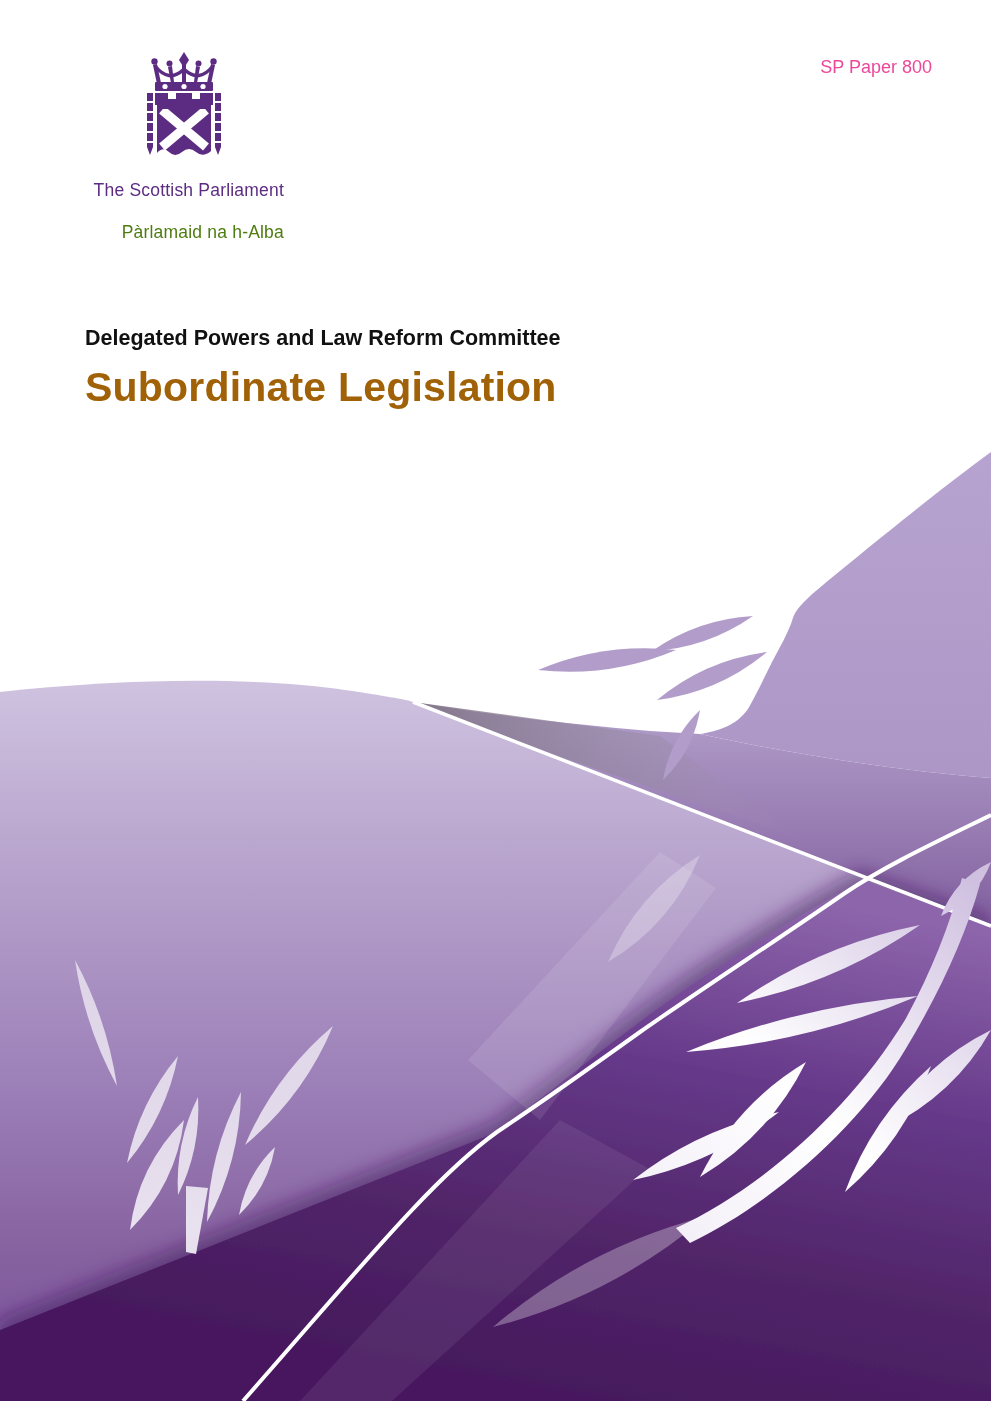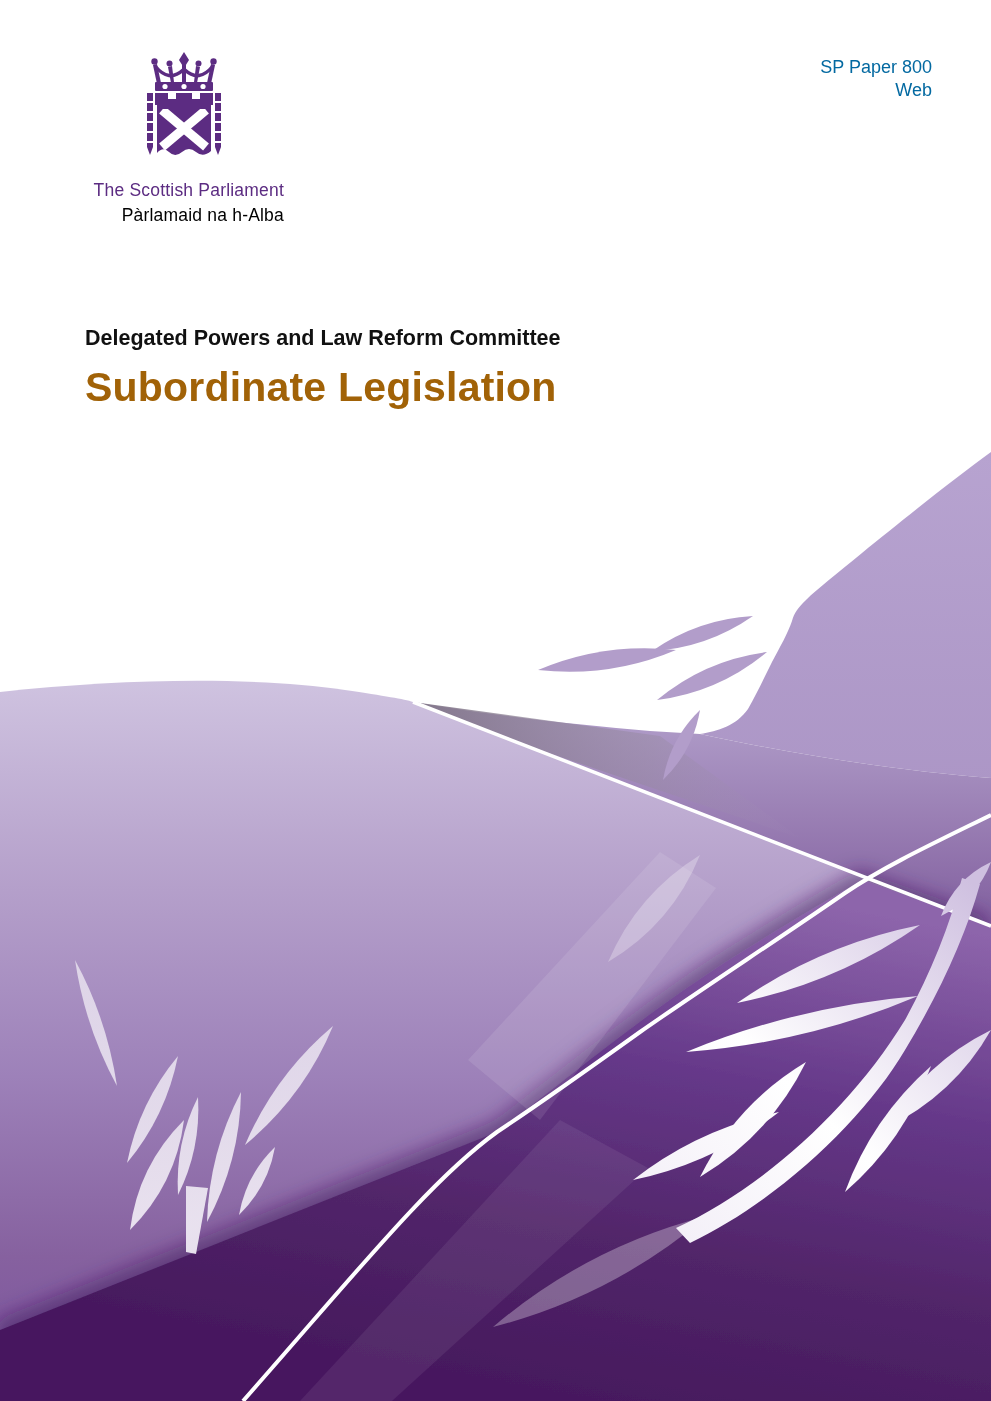--- a/index.html
+++ b/index.html
@@ -8,24 +8,24 @@
     width:991px;height:1401px;
     margin:0 auto;
     background:#ffffff;
     overflow:hidden;
     font-family:"Liberation Sans", sans-serif;
   }
   .artwork{position:absolute;left:0;top:0;width:991px;height:1401px;display:block;}
   .logo-block{position:absolute;left:84px;top:52px;width:200px;text-align:right;}
   .logo-emblem{display:block;margin:0 auto;}
   .logo-line1{color:#5c2c82;font-size:17.5px;letter-spacing:.2px;margin-top:6px;}
-  .logo-line2{color:#000000;font-size:17.5px;letter-spacing:.2px;margin-top:4px;}
+  .logo-line2{color:#4d7c0f;font-size:17.5px;letter-spacing:.2px;margin-top:21px;}
   .pub-block{position:absolute;right:59px;top:56px;text-align:right;line-height:23px;}
   .pub-published{color:#662d91;font-weight:bold;font-size:19px;}
-  .pub-line{color:#0369a1;font-size:18px;}
+  .pub-line{color:#ec4899;font-size:18px;}
   .title-block{position:absolute;left:85px;top:326px;}
   .committee{color:#111111;font-weight:bold;font-size:21.5px;}
   .report-title{color:#a16207;font-weight:bold;font-size:41px;margin-top:13px;letter-spacing:.2px;}
 </style>
 </head>
 <body>
 
 <div class="page">
 
   <svg class="artwork" width="991" height="1401" viewBox="0 0 991 1401" aria-hidden="true">
@@ -173,21 +173,20 @@
           <path d="M82,58 L38,95"></path>
       </g>
       <rect x="33" y="53" width="54" height="4" fill="#5c2c82"></rect>
     </svg>
     <div class="logo-line1">The Scottish Parliament</div>
     <div class="logo-line2">Pàrlamaid na h-Alba</div>
   </div>
 
   <div class="pub-block">
     <div class="pub-line">SP Paper 800</div>
-    <div class="pub-line">Web</div>
   </div>
 
   <div class="title-block">
     <div class="committee">Delegated Powers and Law Reform Committee</div>
     <div class="report-title">Subordinate Legislation</div>
   </div>
 
 </div>
 
 </body></html>

